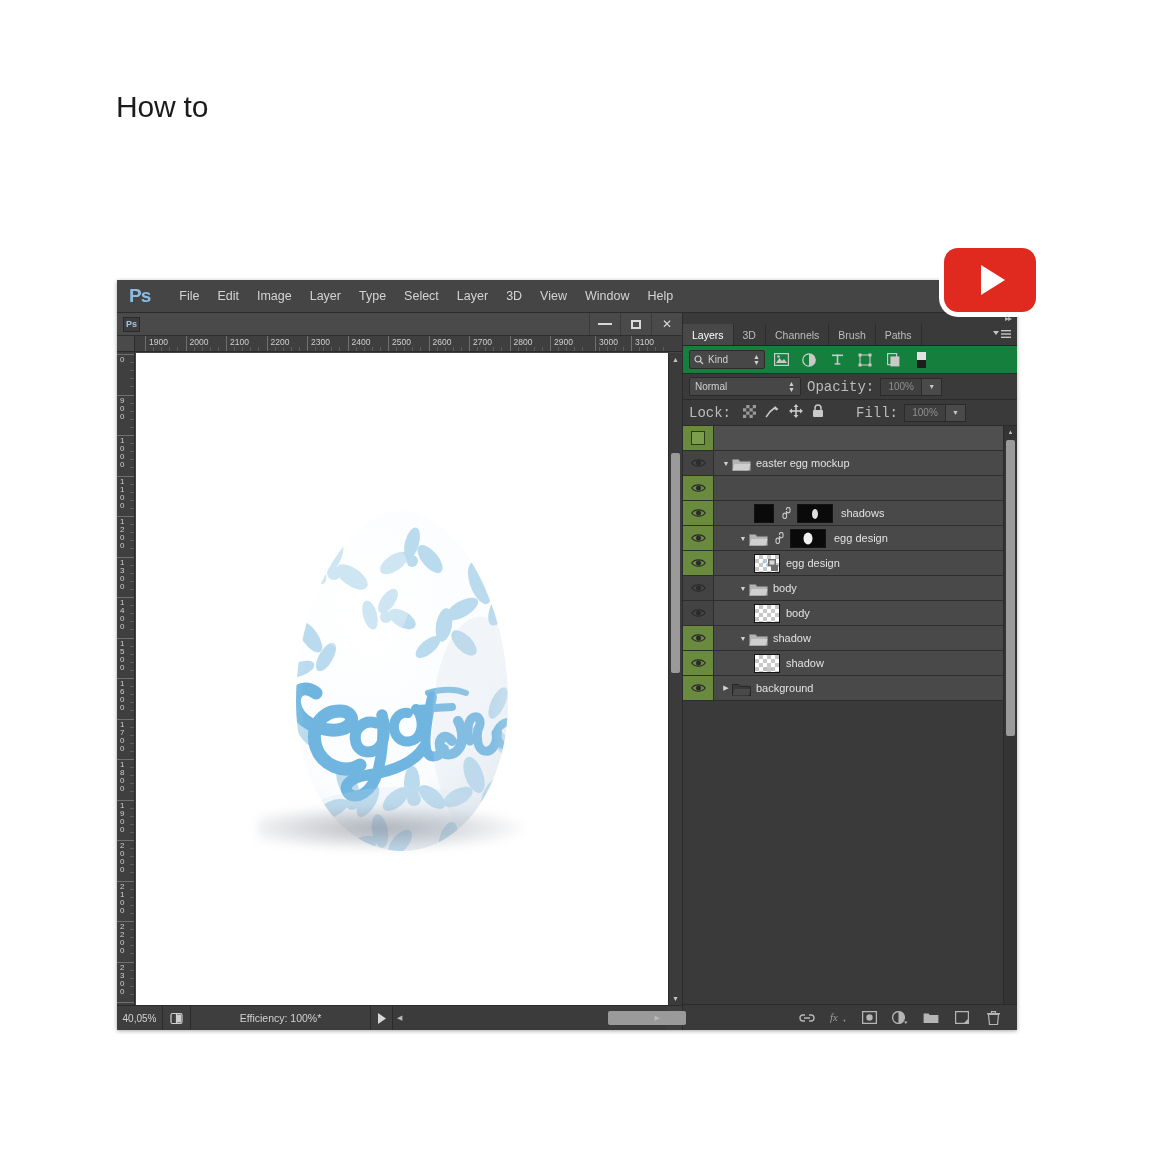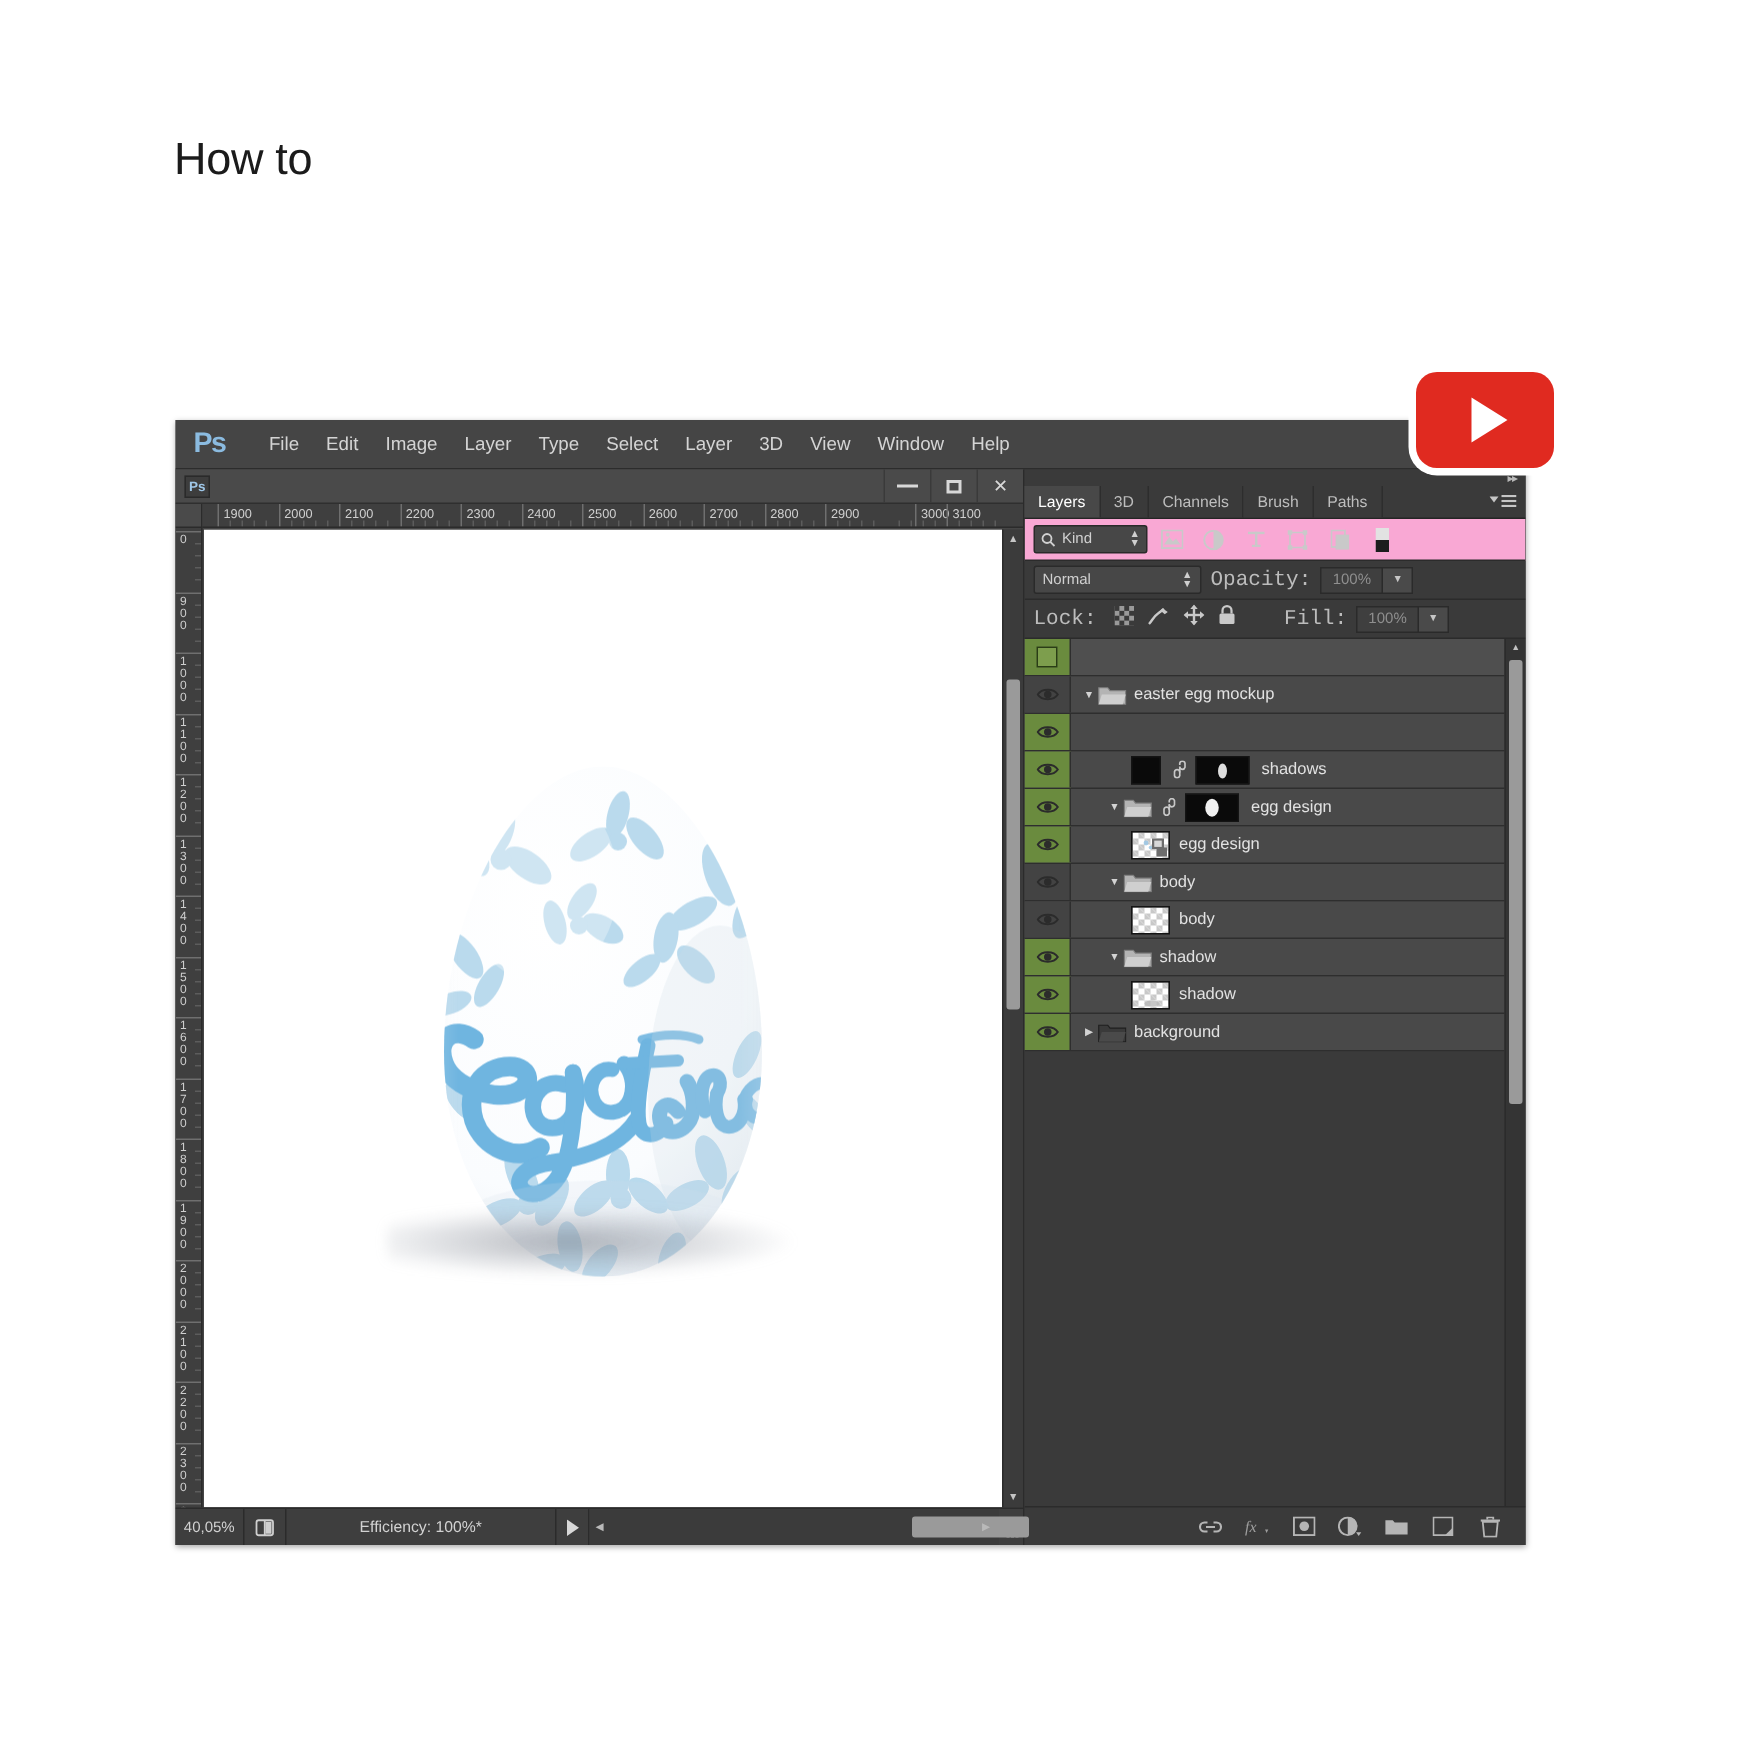--- a/index.html
+++ b/index.html
@@ -183,21 +183,21 @@
   .ptab {
     padding: 0 9px; display: flex; align-items: center; font-size: 10.5px; color: #bdbdbd;
     border-right: 1px solid #2d2d2d; background: #3a3a3a;
   }
   .ptab.active { background: #484848; color: #ffffff; }
   .panel-menu-btn {
     margin-left: auto; display: flex; align-items: center; padding: 0 6px; color: #c6c6c6; font-size: 9px;
   }
 
   .filter-row {
-    height: 28px; background: #f9a8d4; display: flex; align-items: center; padding: 0 6px; gap: 4px;
+    height: 28px; background: #15803d; display: flex; align-items: center; padding: 0 6px; gap: 4px;
     border-bottom: 1px solid #2b2b2b;
   }
   .kind-select {
     width: 76px; height: 19px; background: #474747; border: 1px solid #2a2a2a; border-radius: 2px;
     display: flex; align-items: center; padding: 0 4px; gap: 4px; color: #d0d0d0; font-size: 10px;
   }
   .kind-spin { margin-left: auto; font-size: 7px; line-height: 6px; color: #cfcfcf; text-align:center; }
   .ficon { width: 24px; height: 22px; display: flex; align-items: center; justify-content: center; color: #c9c9c9; }
 
   .blend-row, .lock-row {
@@ -395,21 +395,21 @@
             <div class="rh-sub" style="left: 390.7px;"></div>
             <div class="rh-sub" style="left: 398.8px;"></div>
             <div class="rh-sub" style="left: 406.9px;"></div>
             <div class="rh-tick" style="left: 415px;">
               <span>2900</span>
             </div>
             <div class="rh-sub" style="left: 423.1px;"></div>
             <div class="rh-sub" style="left: 431.2px;"></div>
             <div class="rh-sub" style="left: 439.3px;"></div>
             <div class="rh-sub" style="left: 447.4px;"></div>
-            <div class="rh-tick" style="left: 475px;">
+            <div class="rh-tick" style="left: 460px;">
               <span>3000</span>
             </div>
             <div class="rh-sub" style="left: 463.6px;"></div>
             <div class="rh-sub" style="left: 471.7px;"></div>
             <div class="rh-sub" style="left: 479.8px;"></div>
             <div class="rh-sub" style="left: 487.9px;"></div>
             <div class="rh-tick" style="left: 496px;">
               <span>3100</span>
             </div>
             <div class="rh-sub" style="left: 504.1px;"></div>

